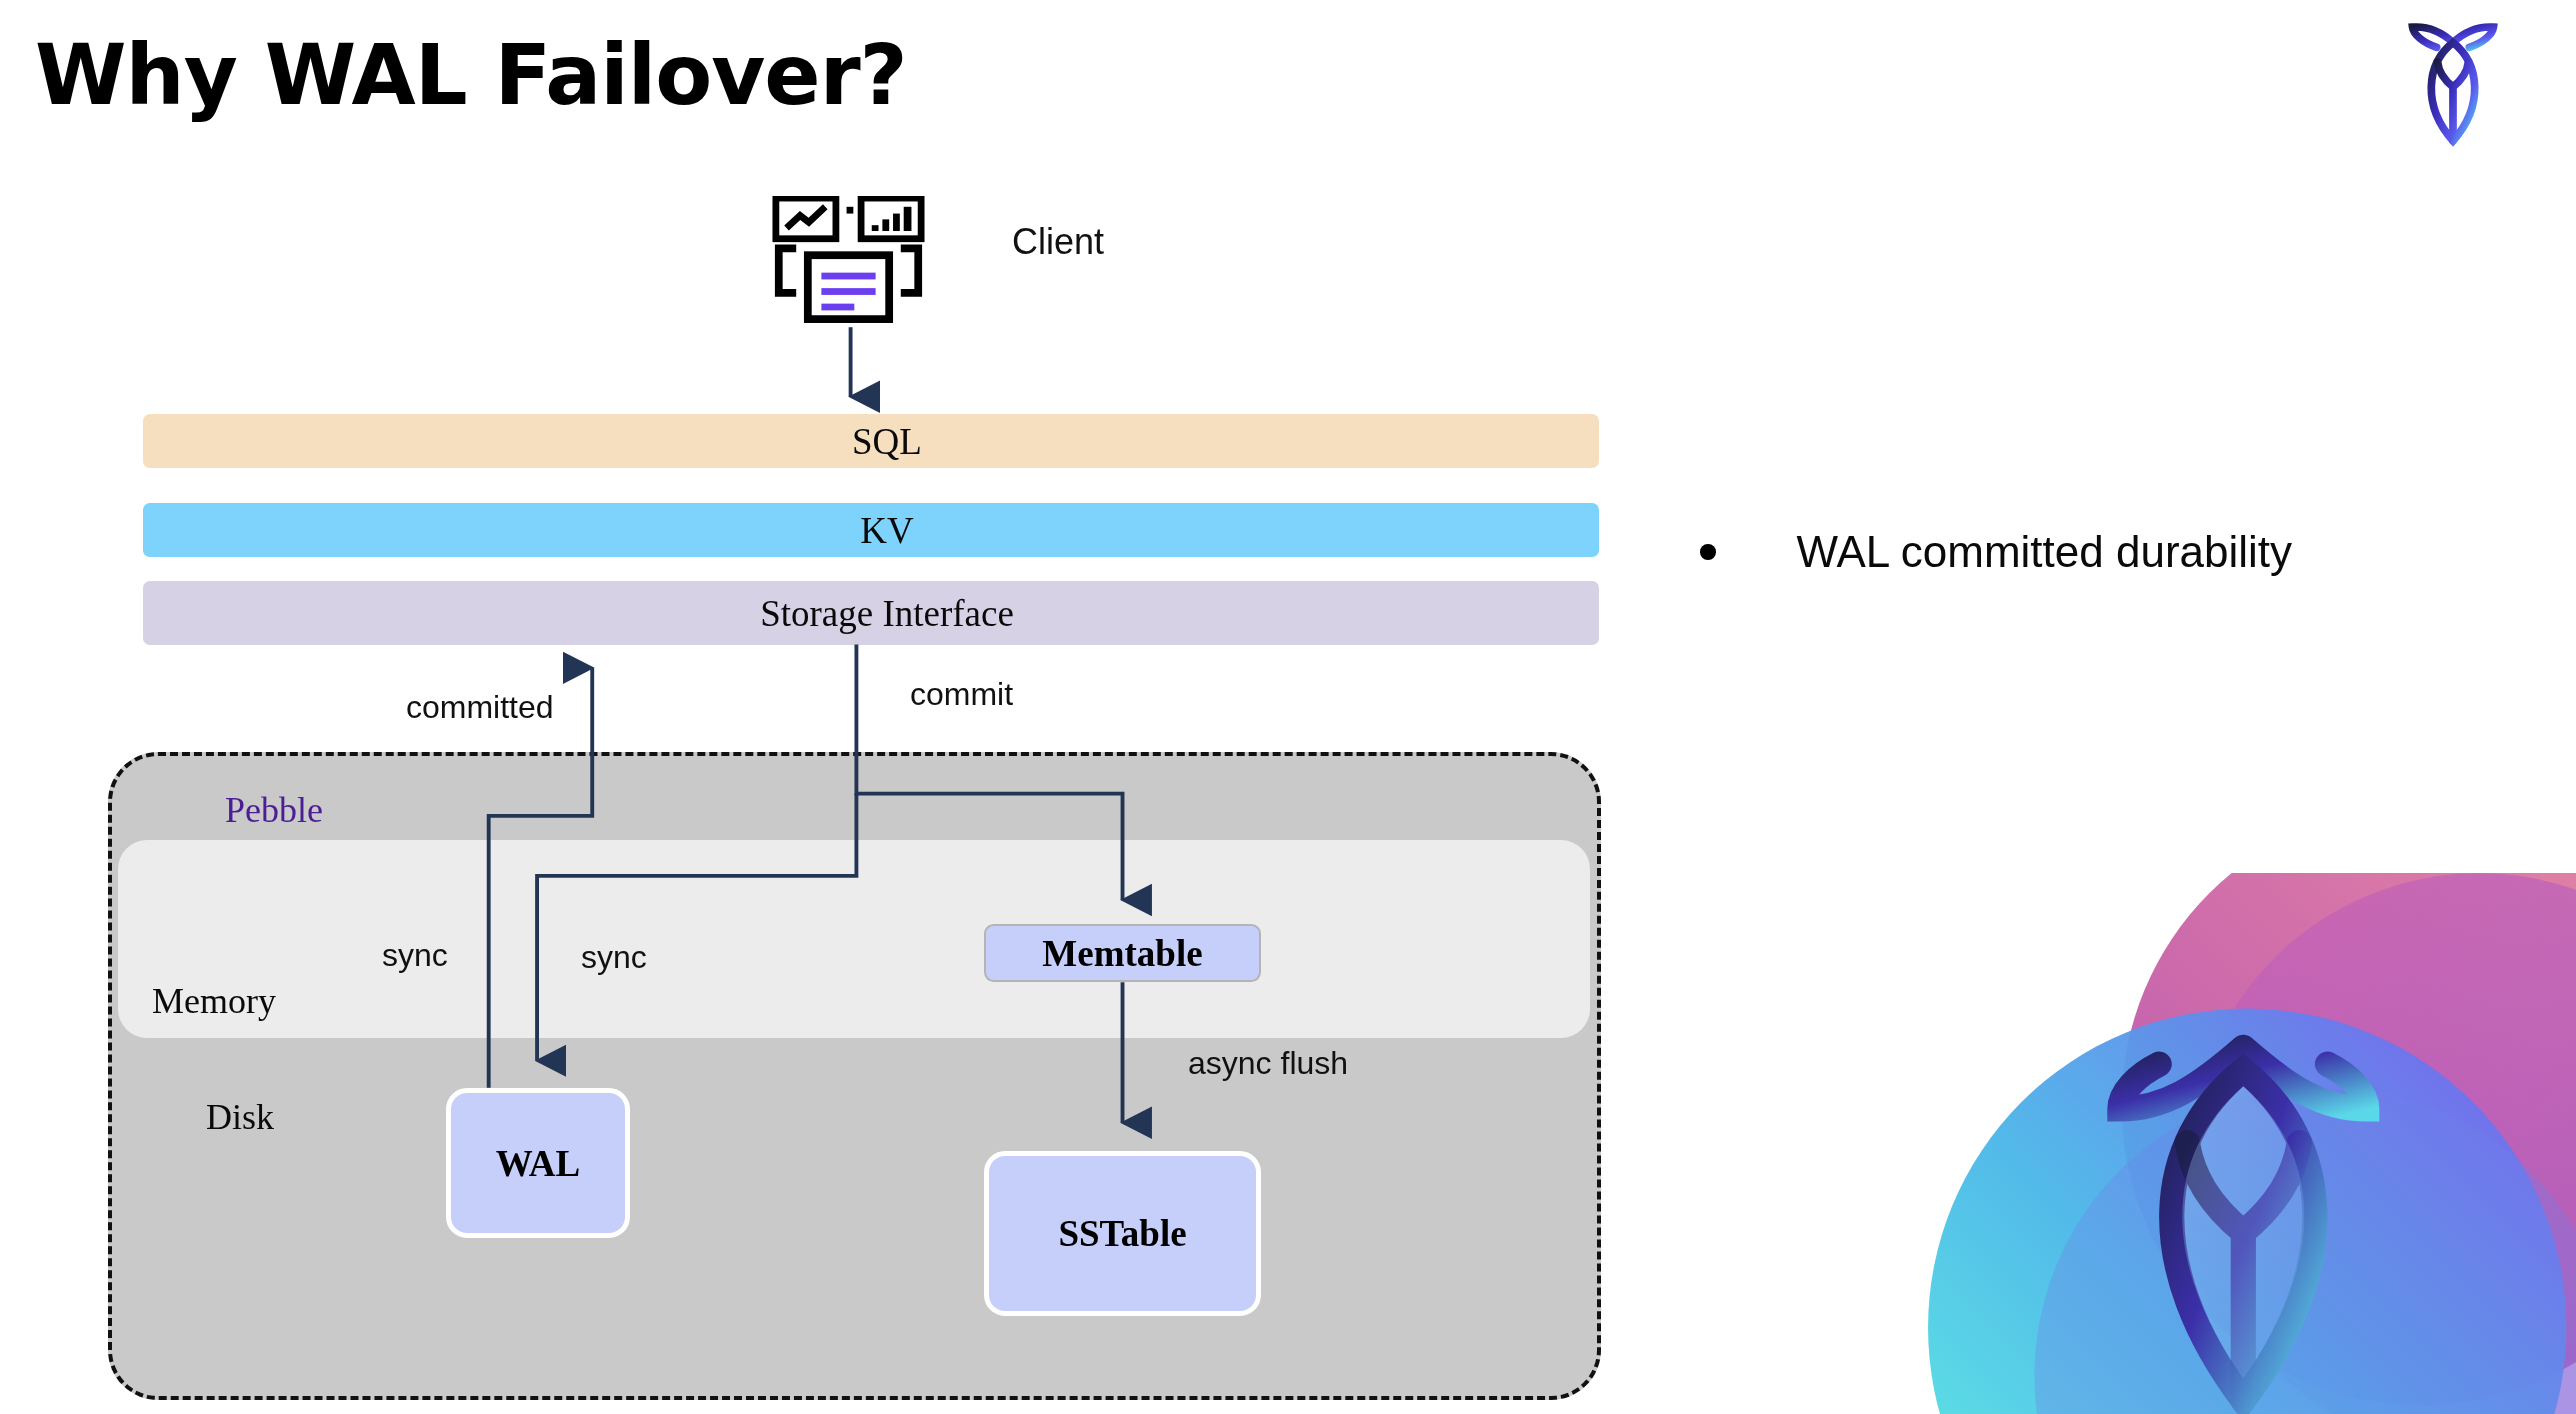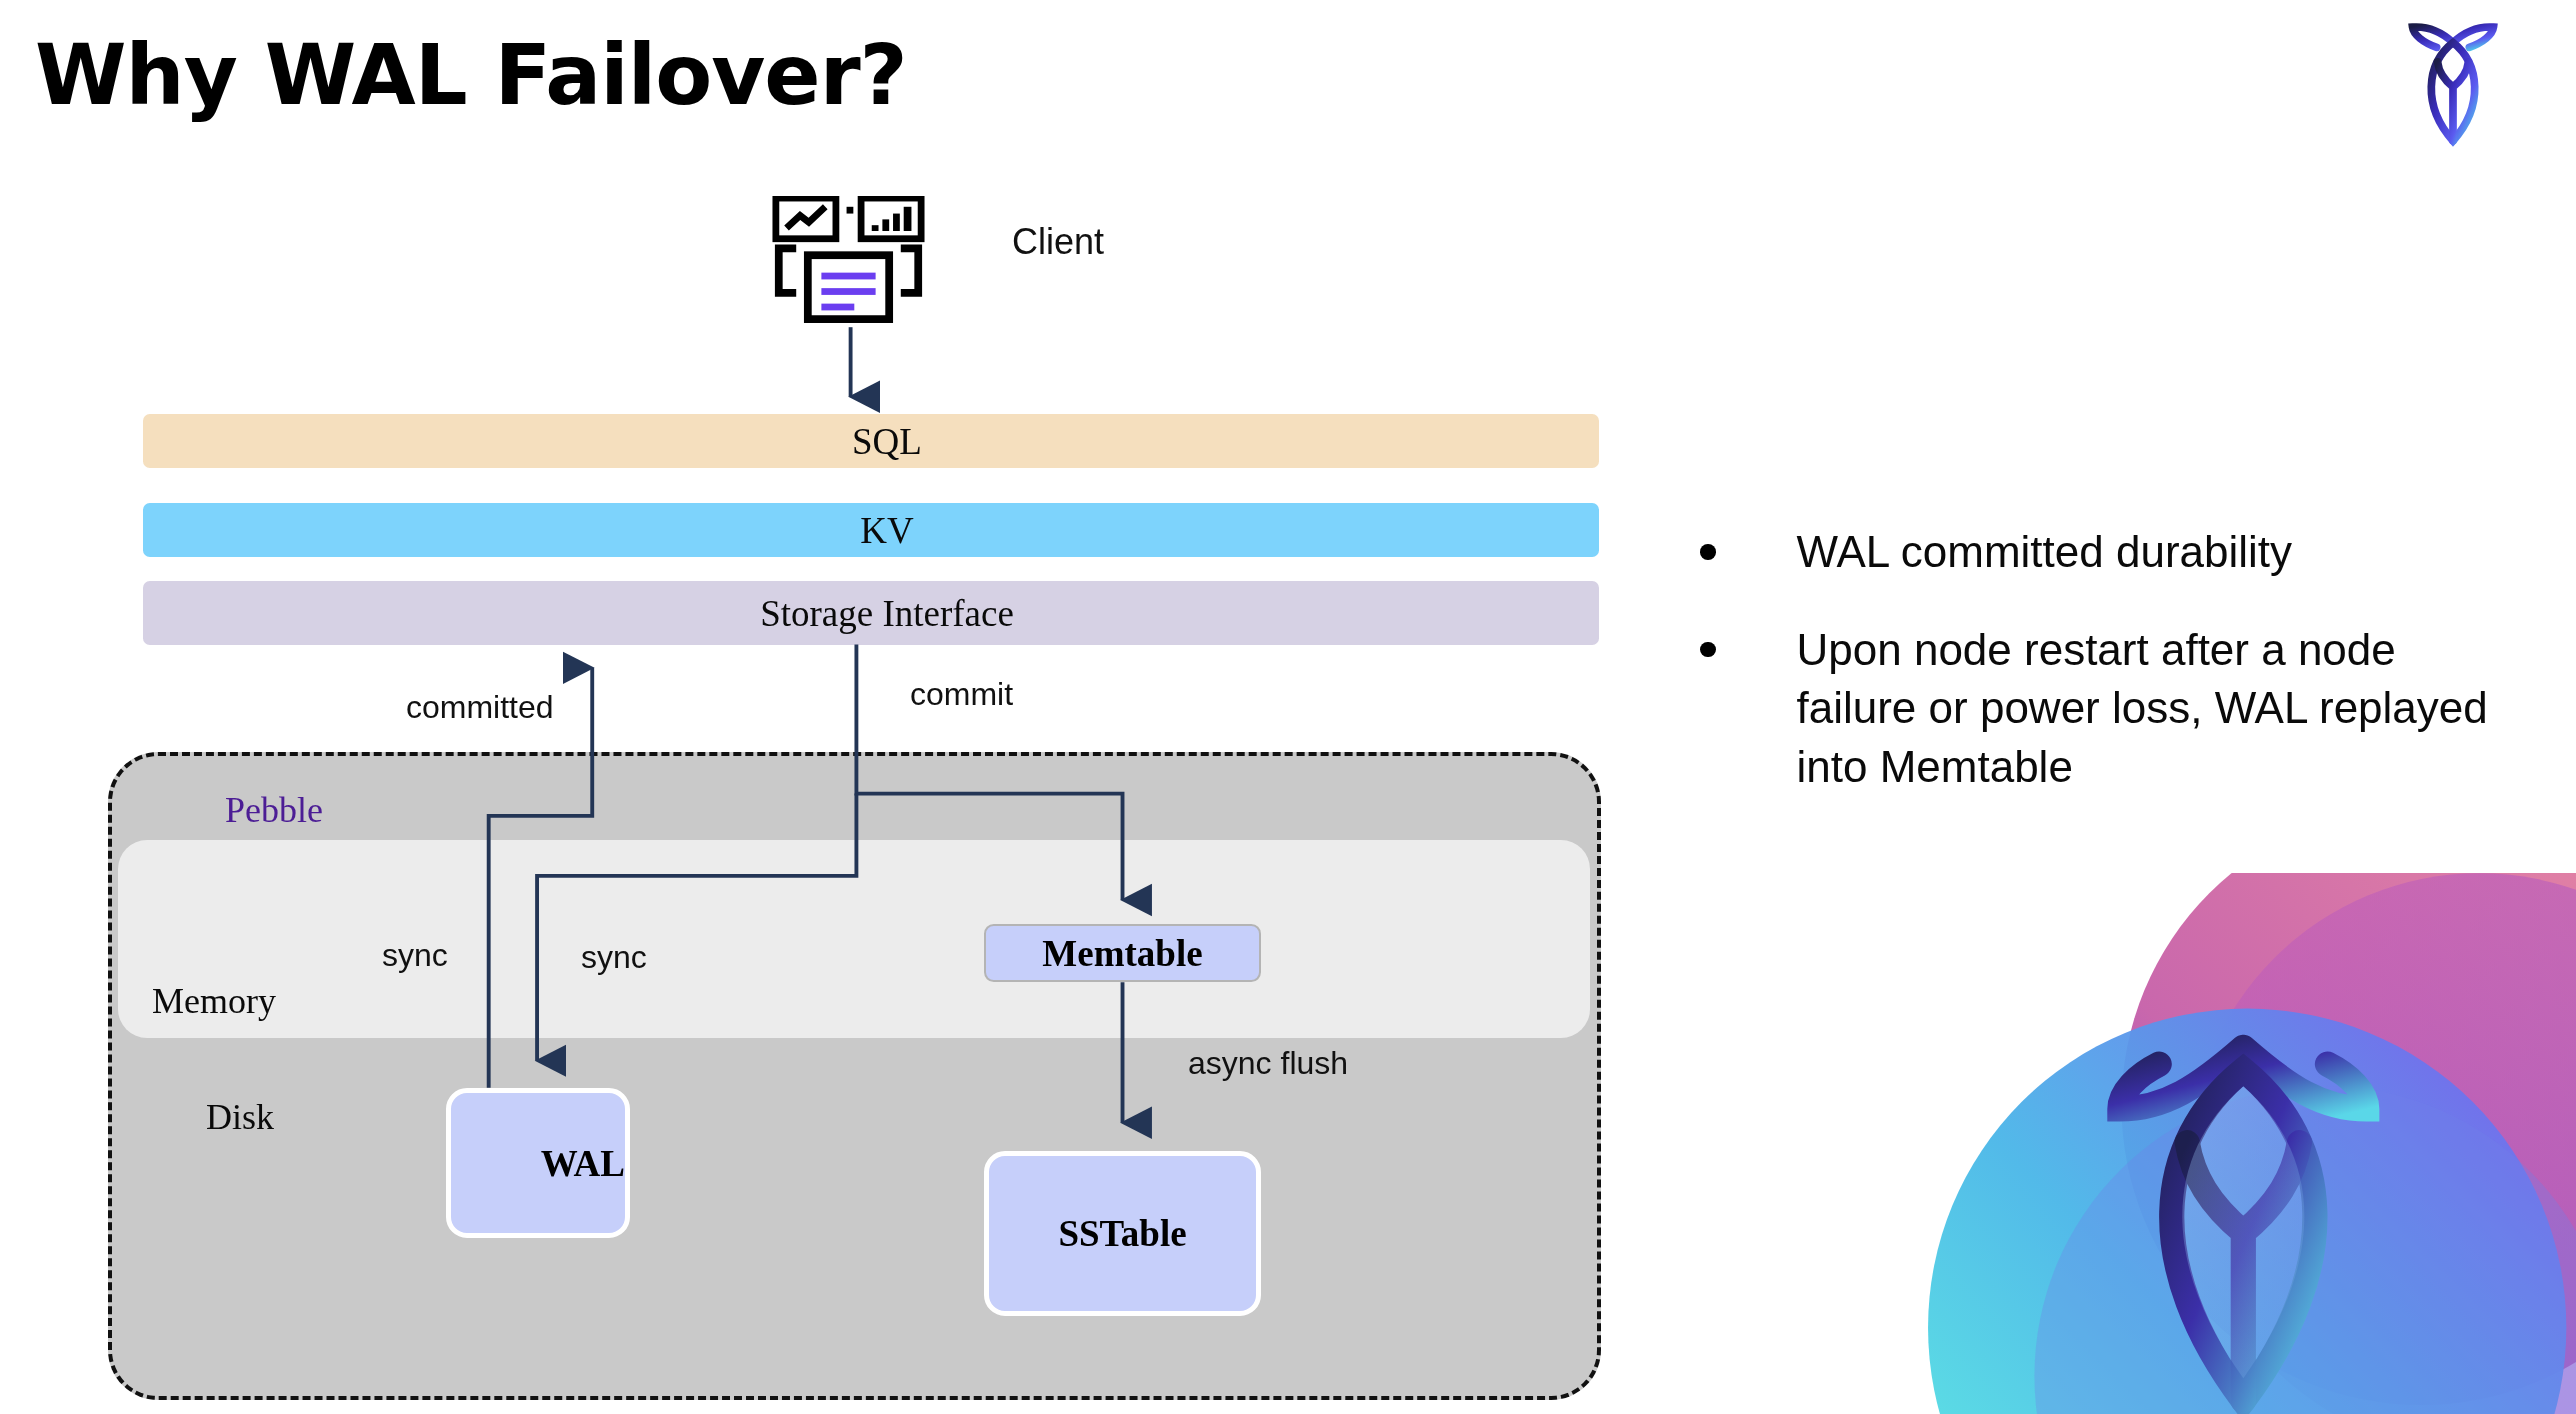--- a/index.html
+++ b/index.html
@@ -48,21 +48,21 @@
               font-family:"Liberation Serif","DejaVu Serif",serif;
               font-size:36px;color:#0a0a0a;}
 
   
   .node-box{position:absolute;display:flex;align-items:center;justify-content:center;
             background:#c6cffa;font-family:"Liberation Serif","DejaVu Serif",serif;
             font-weight:bold;font-size:37px;color:#000;box-sizing:border-box;}
   #node-memtable{left:984px;top:924px;width:277px;height:58px;border-radius:9.7px;
                  border:2.9px solid #b4b4b4;}
   #node-wal{left:446px;top:1088px;width:184px;height:150px;border-radius:21px;
-            border:5.8px solid #ffffff;justify-content:flex-end;}
+            border:5.8px solid #ffffff;}
   #node-sstable{left:984px;top:1151px;width:277px;height:165px;border-radius:21px;
                 border:5.8px solid #ffffff;}
 
   
   .edge-label{position:absolute;font-size:32px;color:#111;}
   #label-committed{left:406px;top:689px;}
   #label-commit{left:910px;top:676px;}
   #label-sync-a{left:382px;top:937px;}
   #label-sync-b{left:581px;top:939px;}
   #label-async-flush{left:1188px;top:1045px;}
@@ -208,18 +208,14 @@
 <div class="edge-label" id="label-commit">commit</div>
 <div class="edge-label" id="label-sync-a">sync</div>
 <div class="edge-label" id="label-sync-b">sync</div>
 <div class="edge-label" id="label-async-flush">async flush</div>
 
 <div id="bullets">
   <div class="bullet-row">
     <div class="bullet-dot"></div>
     <div class="bullet-text">WAL committed durability</div>
   </div>
-  <div class="bullet-row">
-    <div class="bullet-dot"></div>
-    <div class="bullet-text">Upon node restart after a node failure or power loss, WAL replayed into Memtable</div>
-  </div>
 </div>
 
 
 </body></html>

